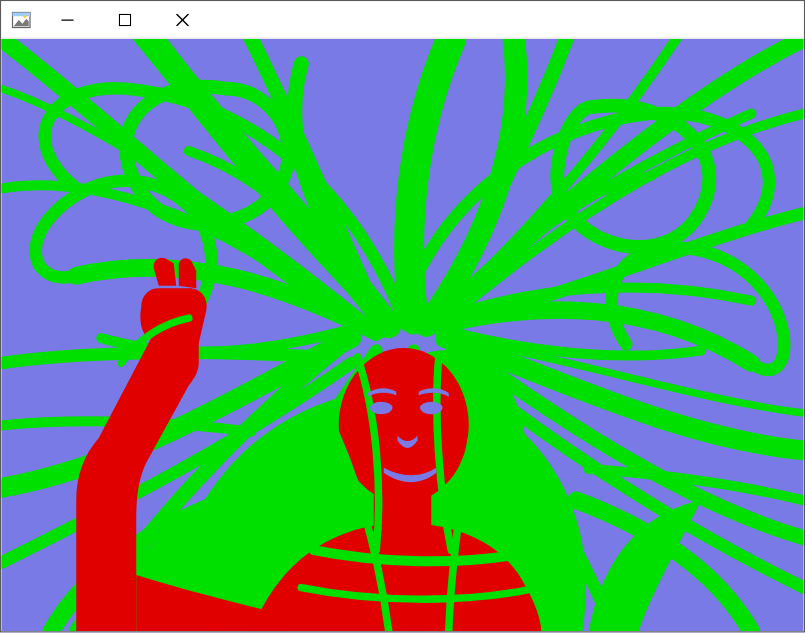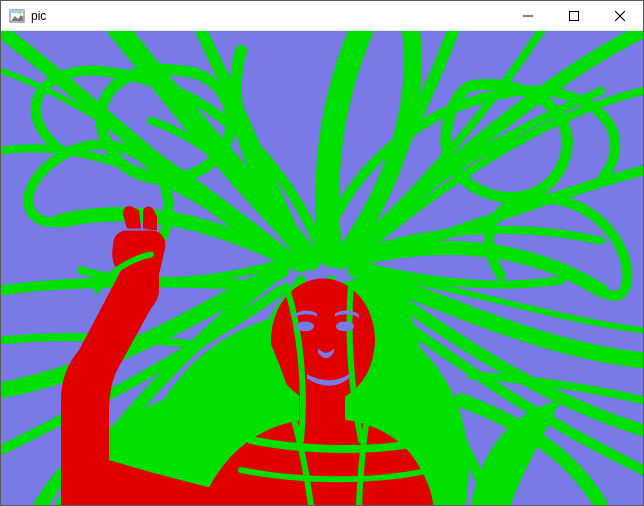--- a/index.html
+++ b/index.html
@@ -69,21 +69,20 @@
 <div class="window">
   <div class="titlebar">
     <span class="titlebar-icon">
       <svg viewBox="0 0 16 16">
         <rect x="1" y="2" width="14" height="12" fill="none" stroke="#666" stroke-width="1"></rect>
         <rect x="1" y="2" width="14" height="3" fill="#9ecfff"></rect>
         <polygon points="2,13 6,8 9,11 12,7 14,9 14,13" fill="#7a7a7a"></polygon>
         <circle cx="11" cy="5.2" r="1.2" fill="#ffcc33"></circle>
       </svg>
     </span>
-    <span class="title-text">pic</span>
     <div class="controls">
       <div class="ctl">
         <span>
           <svg viewBox="0 0 10 10">
               <line x1="0" y1="5" x2="10" y2="5" stroke="currentColor" stroke-width="1"></line>
             </svg>
         </span>
       </div>
       <div class="ctl">
         <span>

